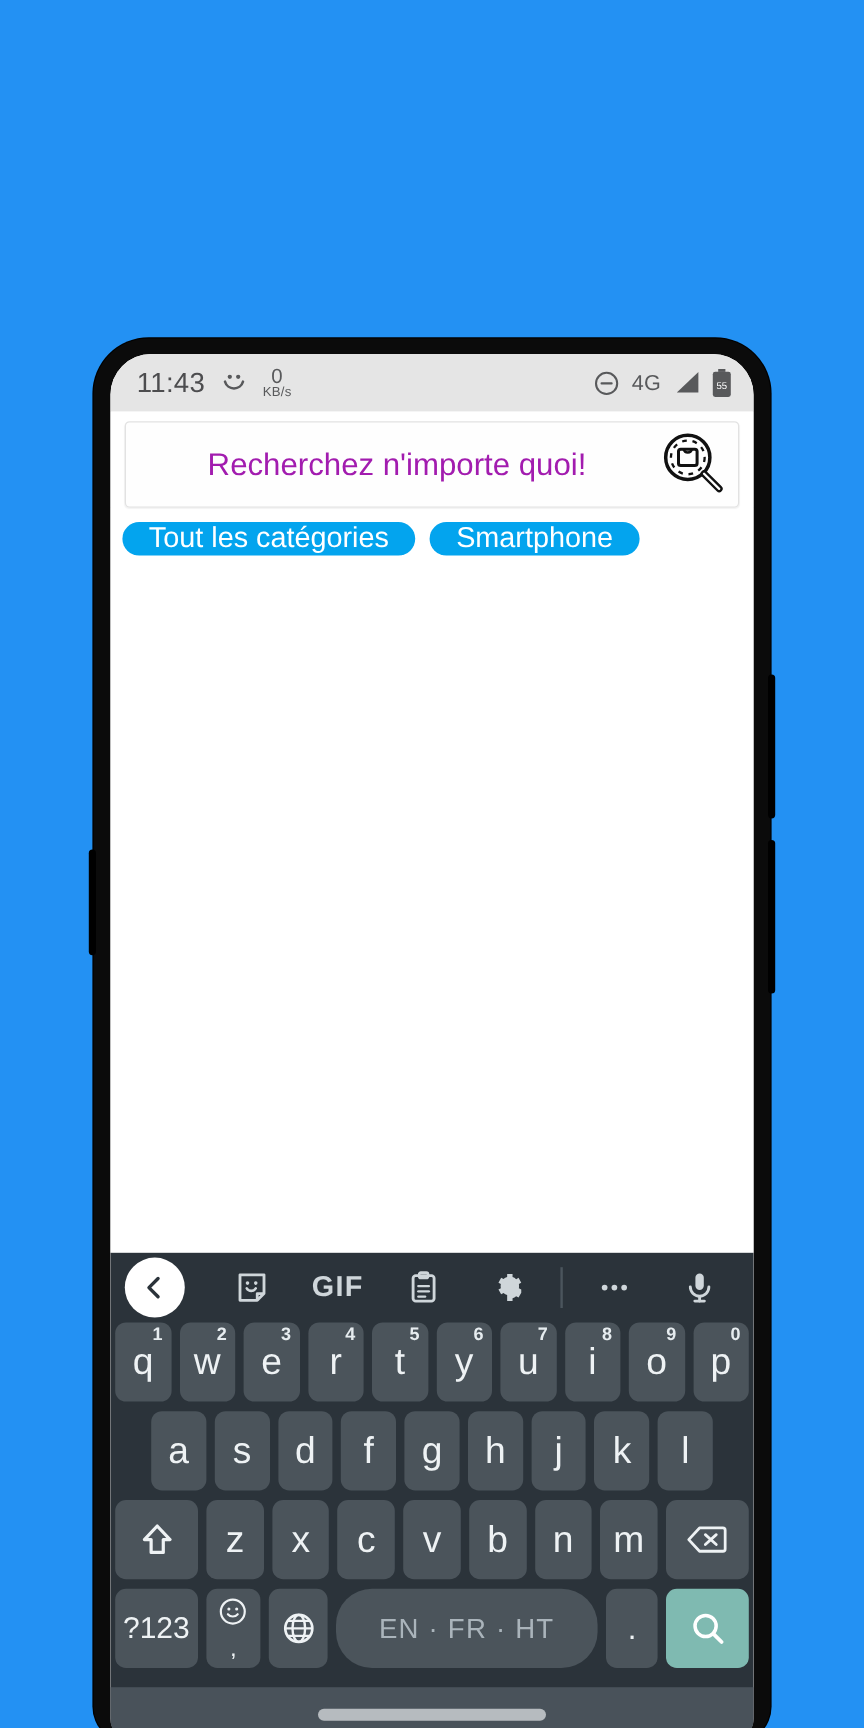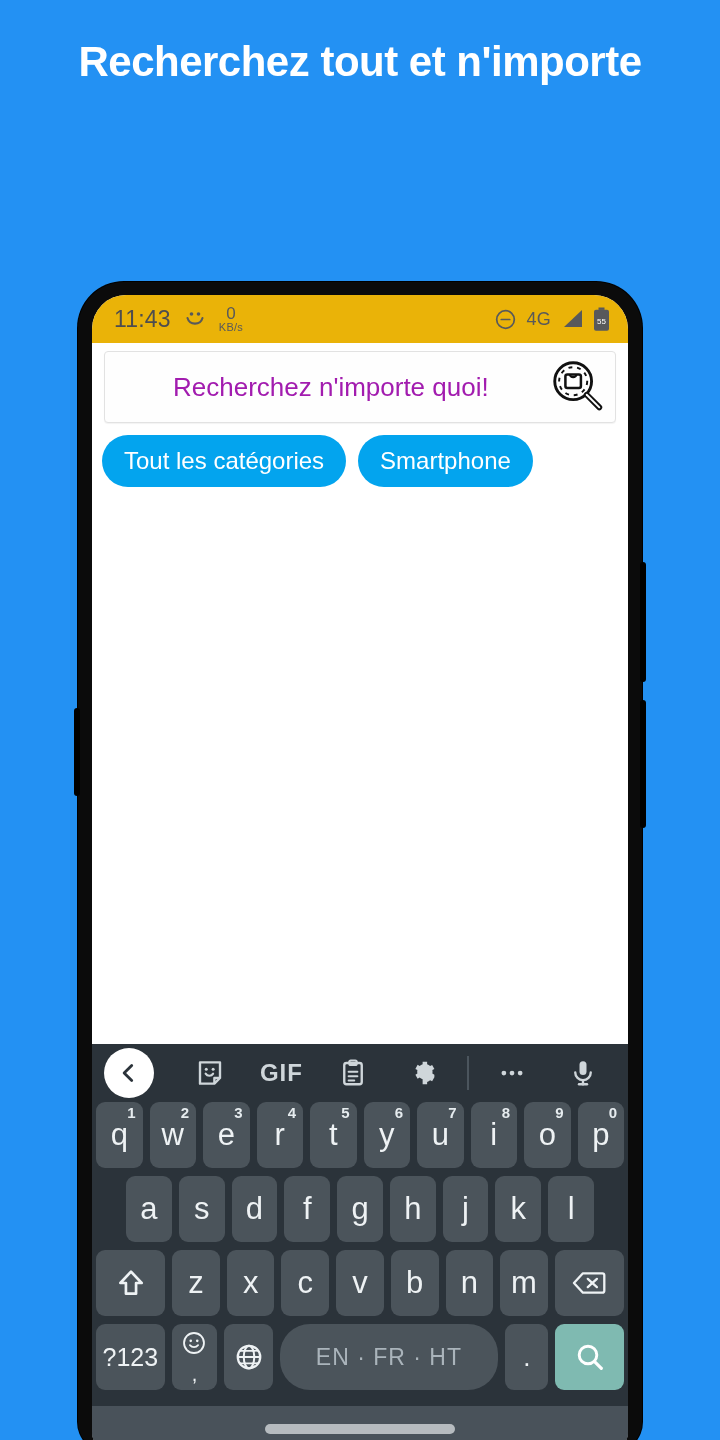--- a/index.html
+++ b/index.html
@@ -50,21 +50,21 @@
   .side-btn.right-top { right: -4px; top: 280px; width: 6px; height: 120px; }
   .side-btn.right-bot { right: -4px; top: 418px; width: 6px; height: 128px; }
   .side-btn.left-one  { left: -4px;  top: 426px; width: 6px; height: 88px; }
 
   
   .statusbar {
     height: 48px;
     flex: none;
     display: flex; align-items: center;
     padding: 0 18px 0 22px;
-    background: #eab308;
+    background: #e5e5e5;
     color: #58595b;
     font-size: 21px;
   }
   .sb-left { display: flex; align-items: center; gap: 12px; }
   .sb-time { font-size: 23px; color: #4d4d4f; letter-spacing: 0.2px; }
   .sb-right { margin-left: auto; display: flex; align-items: center; gap: 9px; }
   .sb-net { display: flex; flex-direction: column; align-items: center; line-height: 1; }
   .sb-net .num { font-size: 17px; color: #58595b; }
   .sb-net .unit { font-size: 11px; color: #58595b; letter-spacing: .2px; }
   .sb-4g { font-size: 18px; color: #58595b; letter-spacing: .3px; }
@@ -109,21 +109,21 @@
     background: #fff;
     overflow: hidden;
     white-space: nowrap;
   }
   .chip {
     flex: none;
     background: #03a4ee;
     color: #ffffff;
     font-size: 24px;
     border-radius: 28px;
-    padding: 12px 22px;
+    padding: 0 22px;
     line-height: 1.15;
   }
 
   
   .content { flex: 1 1 auto; background: #ffffff; }
 
   
   .keyboard {
     flex: none;
     background: #2b333a;
@@ -200,21 +200,21 @@
   .home-indicator {
     width: 190px; height: 10px;
     background: #b6bbbf;
     border-radius: 6px;
   }
 </style>
 </head>
 <body>
 
 <div class="headline">
-  <span>Recherchez tout et n'importe</span><br>
+  <br>
 </div>
 
 <div class="phone">
   <div class="side-btn right-top"></div>
   <div class="side-btn right-bot"></div>
   <div class="side-btn left-one"></div>
 
   <div class="phone-screen">
 
     <div class="statusbar">

